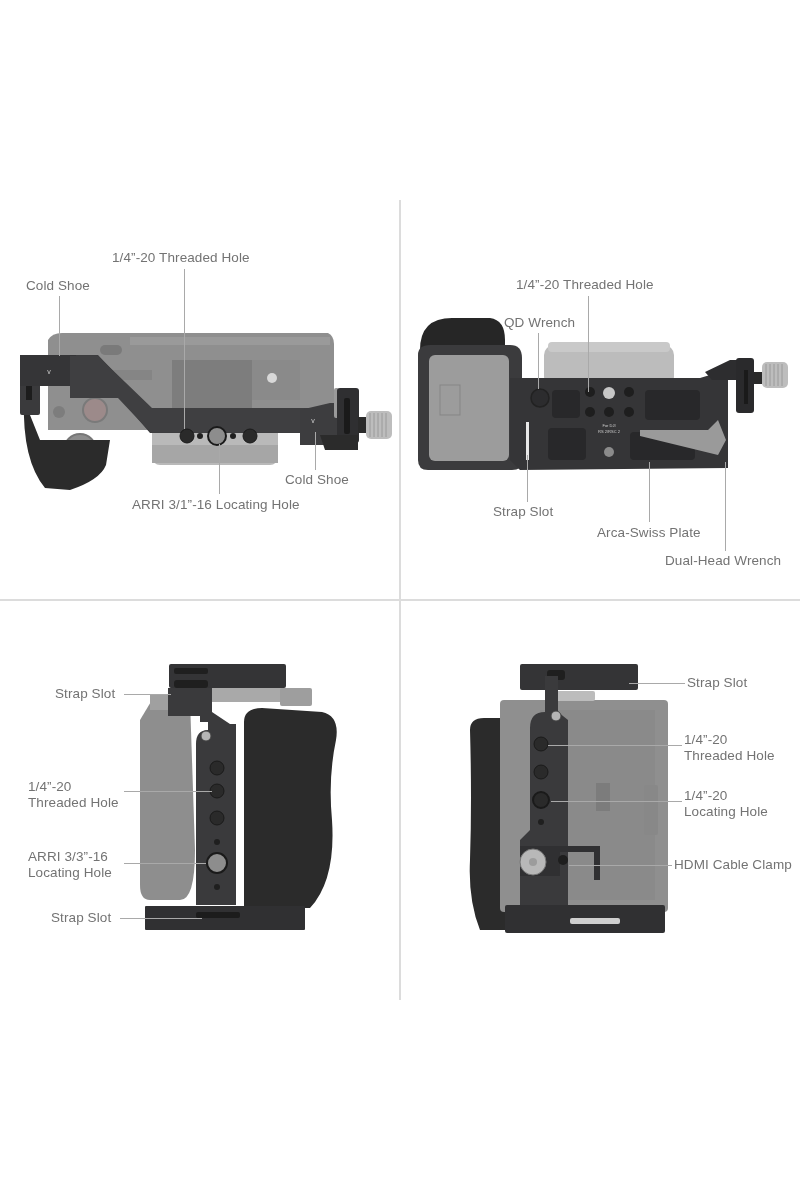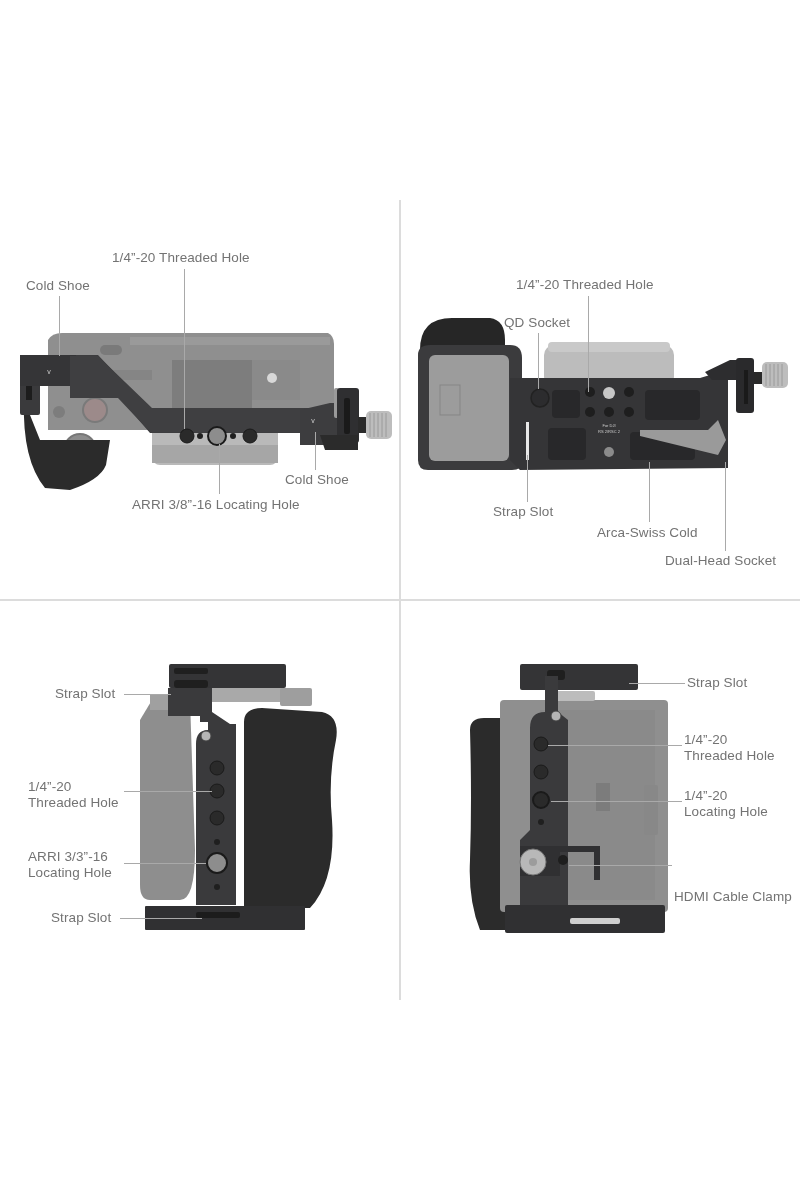--- a/index.html
+++ b/index.html
@@ -79,21 +79,21 @@
 
     <div class="label" style="left:112px;top:50px;">1/4”-20 Threaded Hole</div>
     <div class="leader" style="left:184px;top:69px;width:1px;height:160px;"></div>
 
     <div class="label" style="left:26px;top:78px;">Cold Shoe</div>
     <div class="leader" style="left:59px;top:96px;width:1px;height:60px;"></div>
 
     <div class="label" style="left:285px;top:272px;">Cold Shoe</div>
     <div class="leader" style="left:315px;top:232px;width:1px;height:38px;"></div>
 
-    <div class="label" style="left:132px;top:297px;">ARRI 3/8”-16 Locating Hole</div>
+    <div class="label" style="left:132px;top:297px;">ARRI 3/1”-16 Locating Hole</div>
     <div class="leader" style="left:219px;top:244px;width:1px;height:50px;"></div>
   </div>
 
   <div class="panel" style="left:401px;top:200px;width:399px;height:399px;">
     <svg width="399" height="399" viewBox="401 200 399 399" style="left:0;top:0;">
 
       <rect x="544" y="345" width="130" height="42" rx="10" fill="#bcbcbc"></rect>
       <rect x="548" y="342" width="122" height="10" rx="4" fill="#c9c9c9"></rect>
 
       <path d="M420 350 Q420 318 452 318 L490 318 Q505 320 505 340 L505 420 L418 420 Z" fill="#262626"></path>
@@ -136,30 +136,30 @@
           <line x1="770" y1="364" x2="770" y2="386"></line>
         <line x1="774" y1="364" x2="774" y2="386"></line>
           <line x1="778" y1="364" x2="778" y2="386"></line>
         <line x1="782" y1="364" x2="782" y2="386"></line>
       </g>
     </svg>
 
     <div class="label" style="left:115px;top:77px;">1/4”-20 Threaded Hole</div>
     <div class="leader" style="left:187px;top:96px;width:1px;height:96px;"></div>
 
-    <div class="label" style="left:103px;top:115px;">QD Socket</div>
+    <div class="label" style="left:103px;top:115px;">QD Wrench</div>
     <div class="leader" style="left:137px;top:133px;width:1px;height:56px;"></div>
 
     <div class="label" style="left:92px;top:304px;">Strap Slot</div>
     <div class="leader" style="left:126px;top:255px;width:1px;height:47px;"></div>
 
-    <div class="label" style="left:196px;top:325px;">Arca-Swiss Cold</div>
+    <div class="label" style="left:196px;top:325px;">Arca-Swiss Plate</div>
     <div class="leader" style="left:248px;top:262px;width:1px;height:60px;"></div>
 
-    <div class="label" style="left:264px;top:353px;">Dual-Head Socket</div>
+    <div class="label" style="left:264px;top:353px;">Dual-Head Wrench</div>
     <div class="leader" style="left:324px;top:262px;width:1px;height:89px;"></div>
   </div>
 
   <div class="panel" style="left:0;top:601px;width:399px;height:399px;">
     <svg width="399" height="399" viewBox="0 601 399 399" style="left:0;top:0;">
 
       <path d="M152 700 L190 700 L195 850 Q195 900 180 900 L150 900 Q140 900 140 885 L140 720 Z" fill="#8e8e8e"></path>
       <rect x="150" y="695" width="40" height="15" fill="#a0a0a0"></rect>
 
       <rect x="169" y="664" width="117" height="24" rx="2" fill="#343436"></rect>
@@ -242,17 +242,17 @@
       <div>Threaded Hole</div>
     </div>
     <div class="leader" style="left:147px;top:144px;width:134px;height:1px;"></div>
 
     <div class="label center" style="left:283px;top:187px;width:98px;">
       <div>1/4”-20</div>
       <div>Locating Hole</div>
     </div>
     <div class="leader" style="left:150px;top:200px;width:131px;height:1px;"></div>
 
-    <div class="label" style="left:273px;top:256px;margin-top:32px;">HDMI Cable Clamp</div>
+    <div class="label" style="left:273px;top:256px;">HDMI Cable Clamp</div>
     <div class="leader" style="left:168px;top:264px;width:103px;height:1px;"></div>
   </div>
 
 </div>
 
 </body></html>

